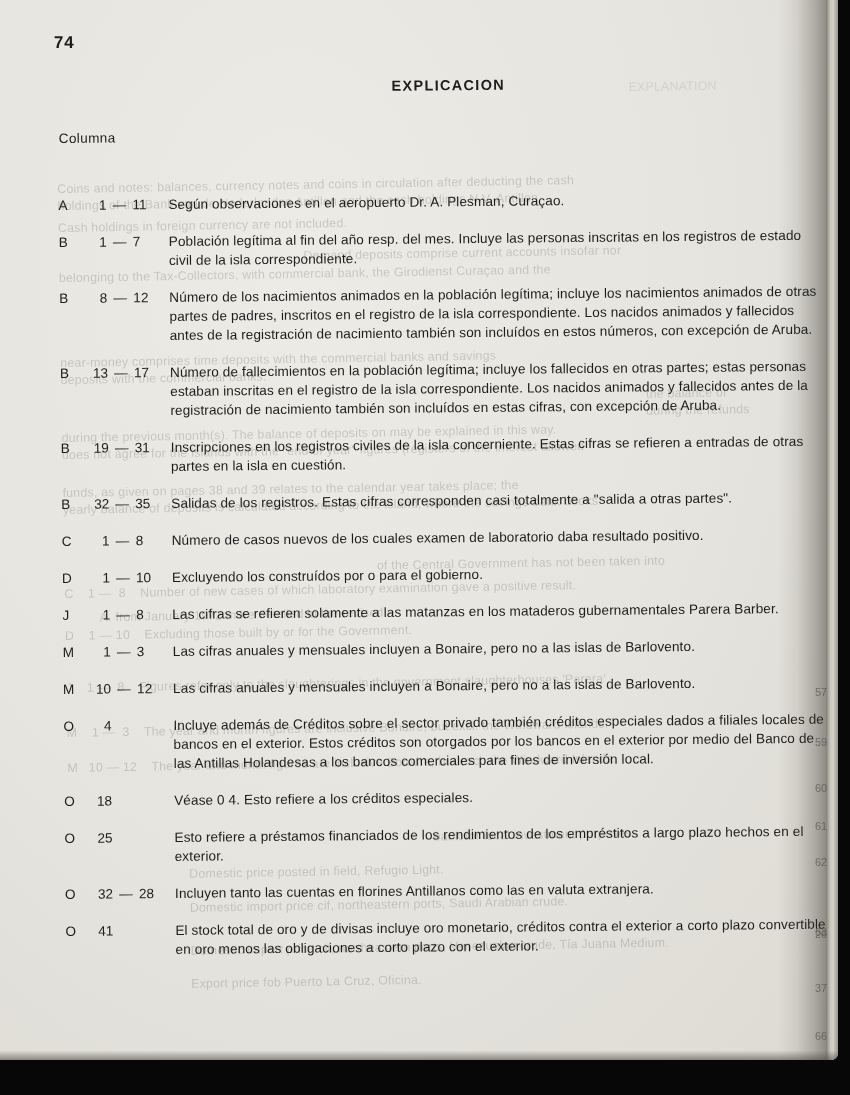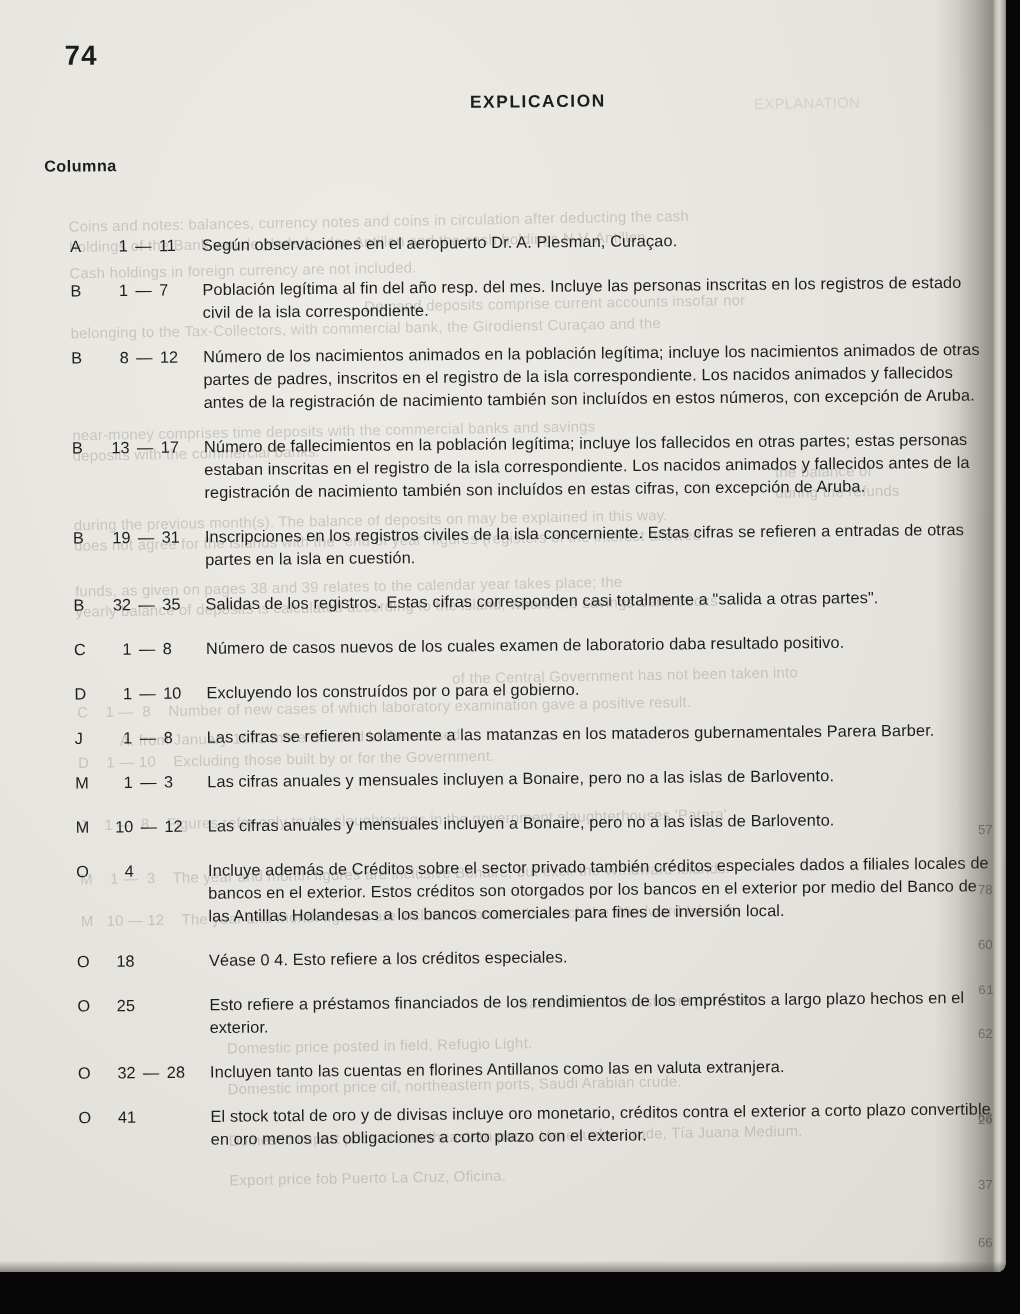--- a/index.html
+++ b/index.html
@@ -40,30 +40,30 @@
   }
 
   .content {
     position:absolute; inset:0; z-index:3;
     transform: rotate(-0.55deg);
     transform-origin: 60px 60px;
     color:#1d1d1d;
   }
   .page-number {
     position:absolute; left:54px; top:33px;
-    font-size:23px; font-weight:bold; letter-spacing:1px;
+    font-size:17px; font-weight:bold; letter-spacing:1px;
   }
   .title {
     position:absolute; left:0; top:81px; width:100%;
     padding-left:58px; box-sizing:border-box;
     text-align:center; font-size:14.5px; font-weight:bold; letter-spacing:1.3px;
   }
   .column-heading {
-    position:absolute; left:36px; top:131px;
-    font-size:13.5px; font-weight:bold; letter-spacing:0.4px;
+    position:absolute; left:58px; top:131px;
+    font-size:13.5px; font-weight:normal; letter-spacing:0.4px;
   }
   .entries { position:absolute; left:57px; top:196px; width:768px; }
   .entry {
     display:grid;
     grid-template-columns: 26px 22px 26px 36px 1fr;
     margin-bottom:18px;
     font-size:13.6px; line-height:19px;
   }
   .num-start { text-align:right; }
   .dash { text-align:center; }
@@ -239,23 +239,23 @@
     <div class="num-end"></div>
     <div class="entry-text">El stock total de oro y de divisas incluye oro monetario, créditos contra el exterior a corto plazo convertible en oro menos las obligaciones a corto plazo con el exterior.</div>
   </div>
         </div>
     </div>
 
     <div class="curve-shadow"></div>
     <div class="page-stack"></div>
     <div class="edge-numbers">
         <div class="edge-num" style="top: 686px;">57</div>
-        <div class="edge-num" style="top: 736px;">78</div>
+        <div class="edge-num" style="top: 736px;">59</div>
         <div class="edge-num" style="top: 782px;">60</div>
-        <div class="edge-num" style="top: 820px; font-family: Liberation Mono, monospace;">61</div>
+        <div class="edge-num" style="top: 820px;">61</div>
         <div class="edge-num" style="top: 856px;">62</div>
         <div class="edge-num" style="top: 926px;">63</div>
         <div class="edge-num" style="top: 928px;">26</div>
         <div class="edge-num" style="top: 982px;">37</div>
         <div class="edge-num" style="top: 1030px;">66</div>
       </div>
     <div class="bottom-stack"></div>
   </div>
 </div>
 

